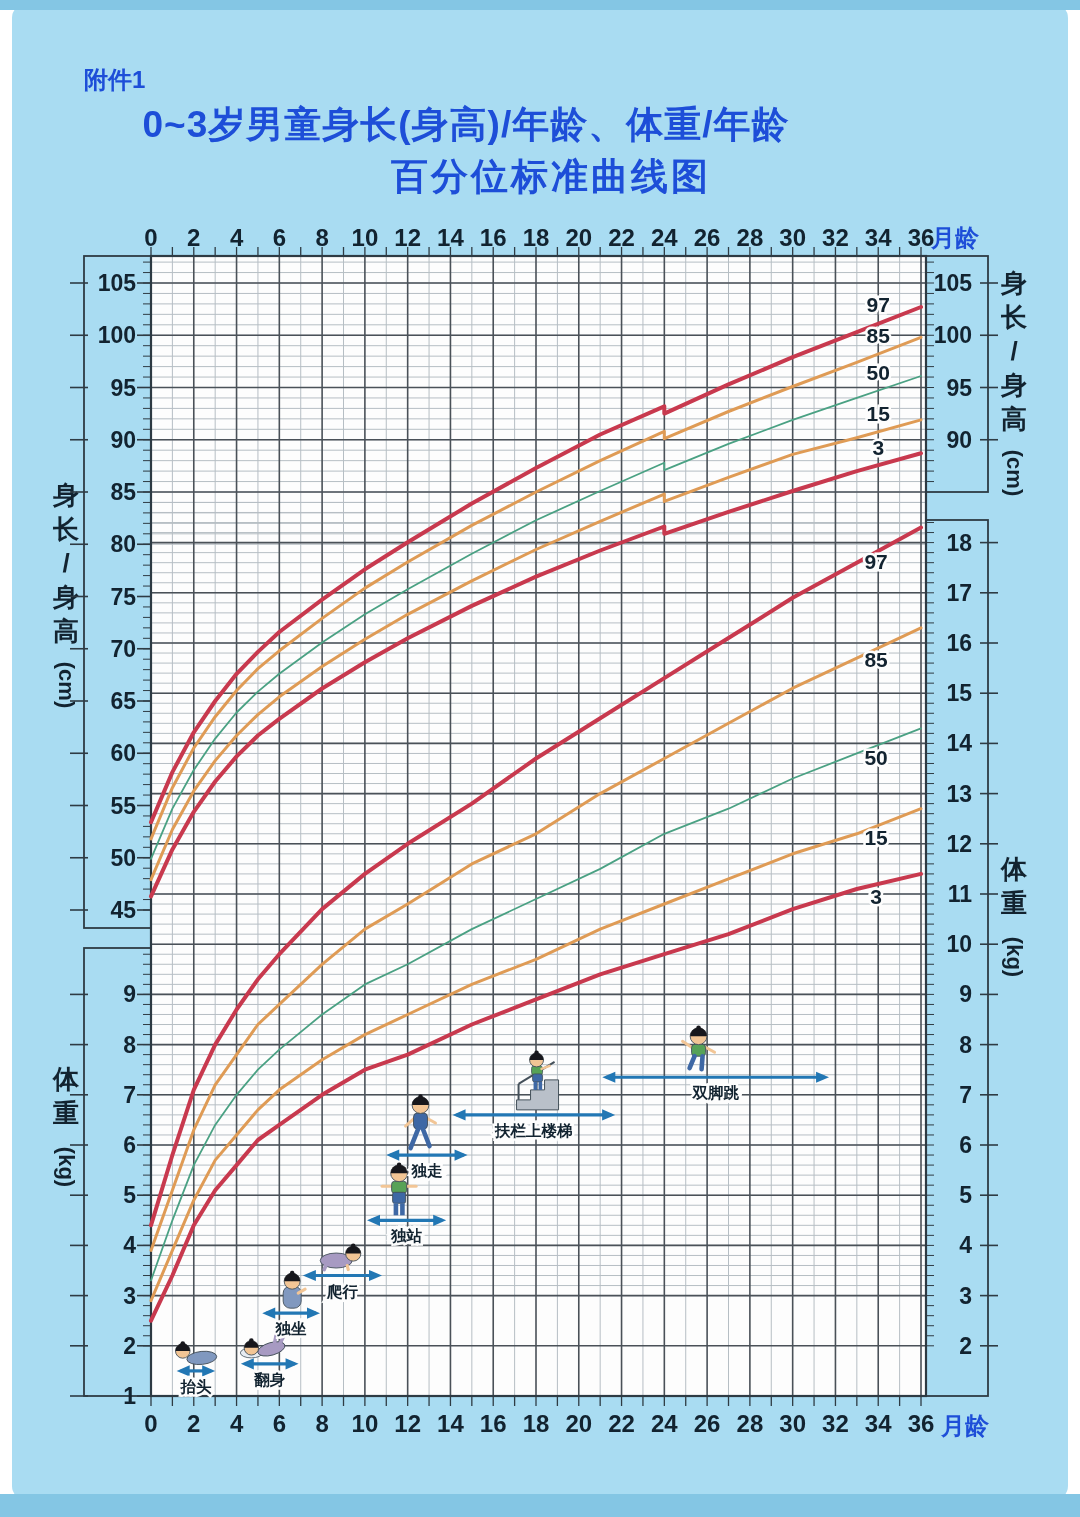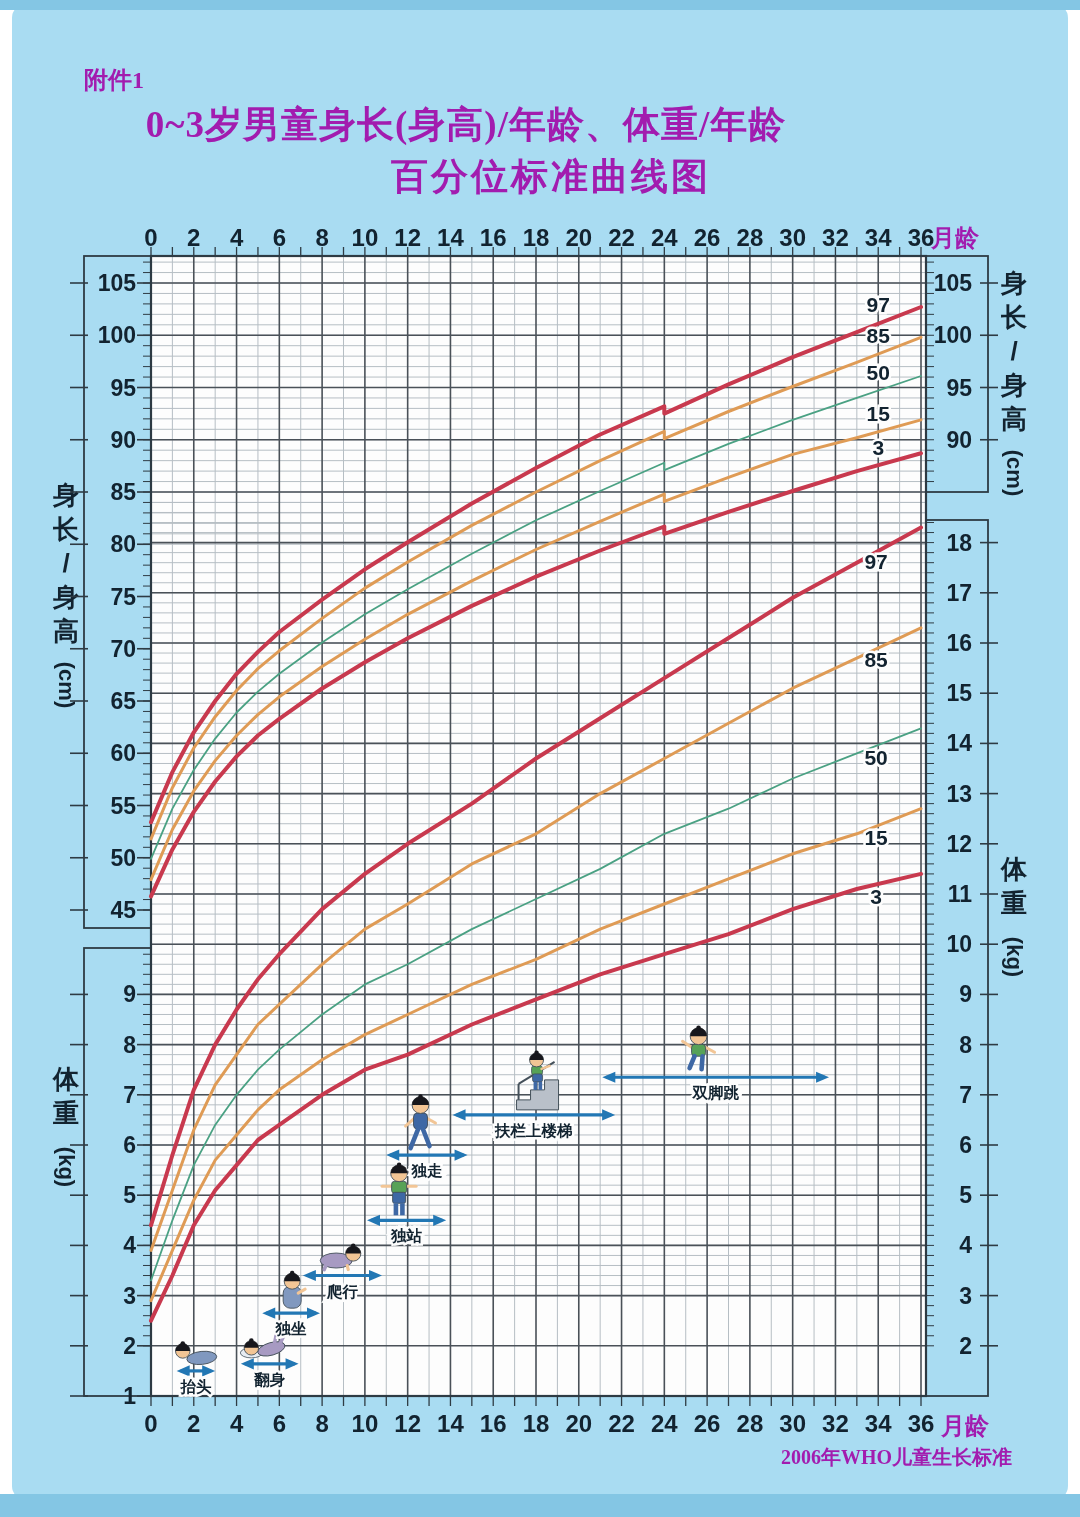--- a/index.html
+++ b/index.html
@@ -1,21 +1,21 @@
 <!DOCTYPE html>
 <html><head>
 <meta charset="utf-8">
 <style>
   html,body{margin:0;padding:0;background:#ffffff;font-family:"Liberation Sans","DejaVu Sans",sans-serif;}
   #stage{position:relative;width:1080px;height:1517px;background:#ffffff;overflow:hidden;}
   .panel{position:absolute;left:12px;top:4px;width:1056px;height:1496px;background:#a9dcf2;border-radius:14px;}
   .band{position:absolute;left:0;width:1080px;background:#84c6e4;}
   .band.top{top:0;height:10px;}
   .band.bottom{top:1494px;height:23px;}
-  .txt{position:absolute;color:#a21caf;font-family:Liberation Serif, serif;}
+  .txt{position:absolute;color:#1d4ed8;}
   .attachment{left:84px;top:64px;font-size:24px;font-weight:bold;}
   .title1{left:0;top:100px;width:932px;text-align:center;font-size:37px;font-weight:bold;letter-spacing:1px;}
   .title2{left:11px;top:152px;width:1080px;text-align:center;font-size:37px;font-weight:bold;letter-spacing:3px;}
   .ageunit{font-size:24px;font-weight:bold;}
   .ageunit.topu{left:931px;top:222px;}
   .ageunit.botu{left:941px;top:1410px;}
   .footer{left:690px;top:1444px;width:322px;text-align:right;font-size:20px;font-weight:bold;}
   .vlabel{position:absolute;display:flex;flex-direction:column;align-items:center;color:#122330;font-weight:bold;}
   .vlabel span.ch{font-size:26px;line-height:34px;}
   .vlabel span.unit{font-size:22px;line-height:22px;transform:rotate(90deg);margin-top:26px;white-space:nowrap;}
@@ -791,14 +791,13 @@
         <line x1="705.5584" y1="1047.23" x2="714.5584" y2="1052.23" stroke="#f2c595" stroke-width="3" stroke-linecap="round"></line>
         <rect x="691.5584" y="1044.23" width="14" height="12" rx="3.5" fill="#57a257" stroke="#44505a" stroke-width="0.9"></rect>
         <line x1="694.5584" y1="1056.23" x2="689.5584" y2="1068.23" stroke="#3e68a5" stroke-width="4.6" stroke-linecap="round"></line>
         <line x1="702.5584" y1="1056.23" x2="701.5584" y2="1069.23" stroke="#3e68a5" stroke-width="4.6" stroke-linecap="round"></line>
         <circle cx="698.5584" cy="1036.23" r="8.4" fill="#f2c595" stroke="#44505a" stroke-width="0.9"></circle>
         <path d="M 690.1584 1036.23 A 8.4 8.4 0 0 1 706.9584 1036.23 Z" fill="#17171c"></path>
         <circle cx="698.5584" cy="1027.83" r="2.3" fill="#17171c"></circle>
       </g>
     </svg>
 
-  <div class="txt footer">2006年WHO儿童生长标准</div>
 </div>
 
 </body></html>

